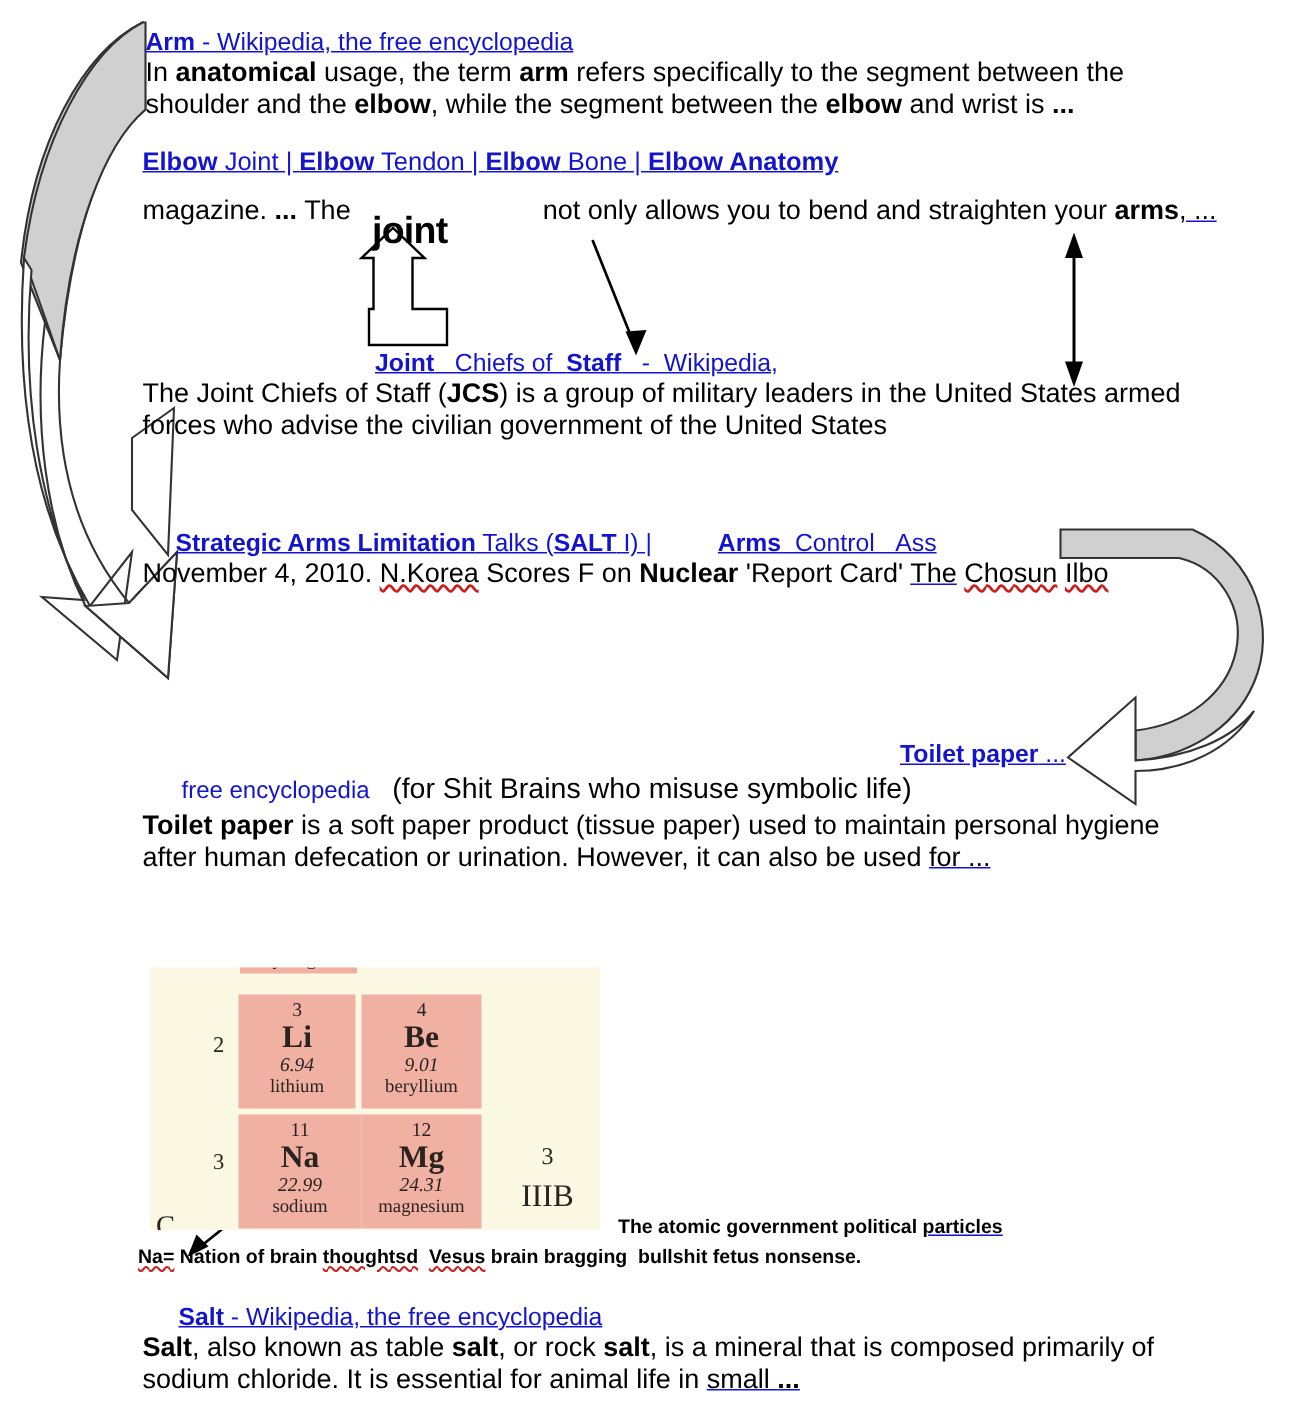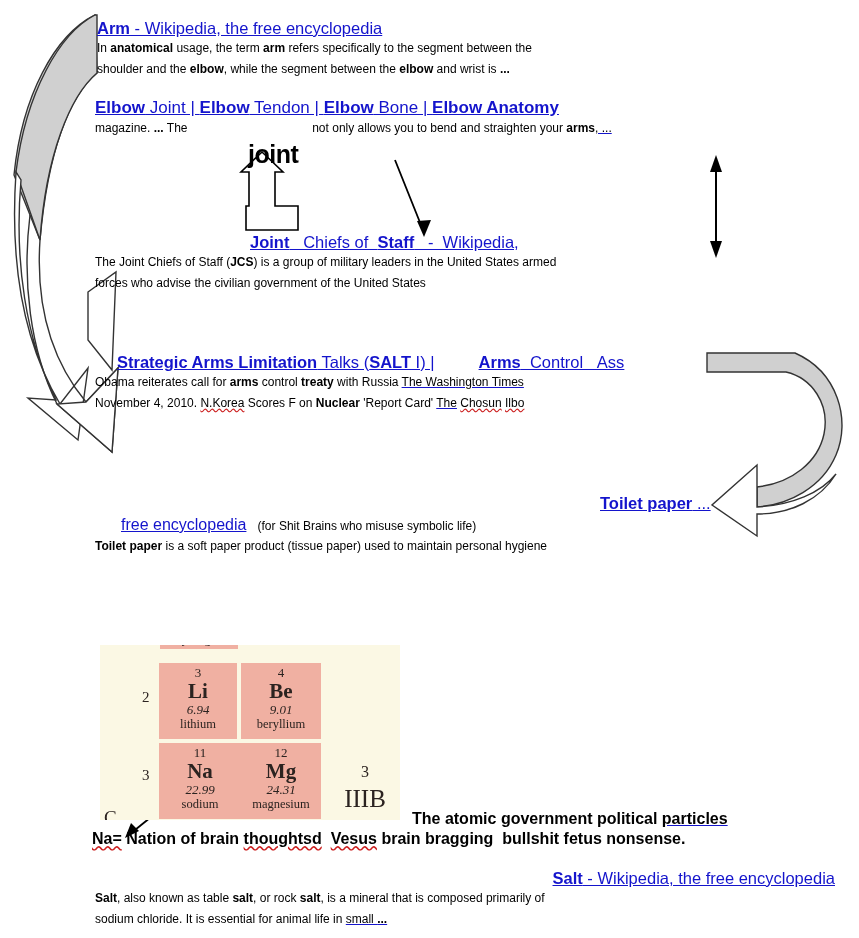--- a/index.html
+++ b/index.html
@@ -20,45 +20,45 @@
   .result { position: absolute; }
   .r-title {
     font-size: 16.5px;
     line-height: 20px;
     color: #1414cc;
     white-space: nowrap;
   }
   .r-title .u { text-decoration: underline; }
   .r-title b { font-weight: bold; }
   .r-snip {
-    font-size: 12px;
+    font-size: 18px;
     line-height: 20.5px;
     color: #000000;
     white-space: nowrap;
   }
   .r-snip b { font-weight: bold; }
   .sq { text-decoration: underline; text-decoration-color: #1414cc; }
   .sqr { text-decoration: underline; text-decoration-color: #cc2020; text-decoration-style: wavy; }
 
   
-  .lnk { color:#1414cc; text-decoration: underline; }
+  .lnk { color:#1414cc; }
 
   .big-joint {
     position: absolute;
     font-size: 25px;
     font-weight: bold;
     letter-spacing: -0.5px;
     color: #000;
     font-family: "Liberation Sans", sans-serif;
   }
 
   .hand {
     font-family: "Liberation Sans", sans-serif;
     font-weight: bold;
-    font-size: 16px;
+    font-size: 13px;
     color: #000;
     white-space: nowrap;
     position: absolute;
   }
 
   
   .ptable {
     position: absolute;
     left: 100px; top: 645px;
     width: 300px; height: 175px;
@@ -126,21 +126,21 @@
     </div>
     <div class="r-snip">
       shoulder and the <b>elbow</b>, while the segment between the <b>elbow</b> and wrist is <b>...</b>
     </div>
   </div>
 
   <div class="result" style="left:95px; top:98px; width:720px;">
     <div class="r-title" style="font-size:17px;">
       <span class="u"><b>Elbow</b> Joint | <b>Elbow</b> Tendon | <b>Elbow</b> Bone | <b>Elbow Anatomy</b></span>
     </div>
-    <div class="r-snip" style="margin-top:0;">
+    <div class="r-snip" style="margin-top:12px;">
       magazine. <b>...</b> The <span style="display:inline-block;width:118px;"></span> not only allows you to bend and straighten your <b>arms</b><span class="sq">, ...</span>
     </div>
   </div>
 
   <div class="big-joint" style="left:248px; top:140px;">joint</div>
 
   <div class="result" style="left:95px; top:232px; width:730px;">
     <div class="r-title" style="padding-left:155px;">
       <span class="u"><b>Joint</b>&nbsp;&nbsp; Chiefs&nbsp;of&nbsp;&nbsp;<b>Staff</b>&nbsp;&nbsp; -&nbsp; Wikipedia,</span>
     </div>
@@ -150,37 +150,37 @@
     <div class="r-snip">
       forces who advise the civilian government of the United States
     </div>
   </div>
 
   <div class="result" style="left:95px; top:352px; width:730px;">
     <div class="r-title" style="padding-left:22px;">
       <span class="u"><b>Strategic Arms Limitation</b> Talks (<b>SALT</b> I) |</span><span style="display:inline-block;width:44px;"></span><span class="u"><b>Arms</b>&nbsp;&nbsp;Control&nbsp;&nbsp;&nbsp;Ass</span>
     </div>
     <div class="r-snip">
-      Obama reiterates call for <b>arms</b> control <b>treaty</b> with Russia <span class="sq">The Washington Times</span>
-    </div>
-    <div class="r-snip">
       November 4, 2010. <span class="sqr">N.Korea</span> Scores F on <b>Nuclear</b> 'Report Card' <span class="sq">The</span> <span class="sqr">Chosun</span> <span class="sqr">Ilbo</span>
     </div>
   </div>
 
   <div class="result" style="left:95px; top:493px; width:740px;">
     <div class="r-title" style="padding-left:505px;">
       <span class="u"><b>Toilet paper</b> ...</span>
     </div>
     <div style="margin-top:3px;">
       <span class="lnk" style="font-size:16px; padding-left:26px;">free encyclopedia</span>
-      <span style="font-size:12px;">&nbsp; (for  Shit Brains who misuse symbolic life)</span>
+      <span style="font-size:19px;">&nbsp; (for  Shit Brains who misuse symbolic life)</span>
     </div>
     <div class="r-snip" style="margin-top:2px;">
       <b>Toilet paper</b> is a soft paper product (tissue paper) used to maintain personal hygiene
+    </div>
+    <div class="r-snip">
+      after human defecation or urination. However, it can also be used <span class="sq">for ...</span>
     </div>
   </div>
 
   <div class="ptable">
 
     <div class="pt-cell" style="left:60px; top:-14px; width:78px; height:18px;">
       <div class="pt-name" style="line-height:16px;">hydrogen</div>
     </div>
     <div style="position:absolute; left:152px; top:-12px; width:76px; text-align:center; font-size:14px; color:#2b2320; font-family:'Liberation Serif',serif;">IIIA</div>
 
@@ -209,34 +209,34 @@
     </div>
 
     <div class="pt-cell" style="left:141px; top:98px; width:80px; height:76px;">
       <div class="pt-num">12</div>
       <div class="pt-sym">Mg</div>
       <div class="pt-mass">24.31</div>
       <div class="pt-name">magnesium</div>
     </div>
 
     <div class="pt-grouplab" style="left:235px; top:118px; width:60px; font-size:16px;">3</div>
-    <div class="pt-grouplab" style="left:230px; top:140px; width:70px; font-size:25px;">IIIB</div>
+    <div class="pt-grouplab" style="left:230px; top:140px; width:70px; font-size:21px;">IIIB</div>
 
     <div style="position:absolute; left:4px; top:162px; font-size:19px; color:#2b2320; font-family:'Liberation Serif',serif;">C</div>
   </div>
 
   <div class="hand" style="left:412px; top:810px;">
     The atomic government political <span class="sq">particles</span>
   </div>
   <div class="hand" style="left:92px; top:830px;">
     <span class="sqr">Na=</span> Nation  of brain <span class="sqr">thoughtsd</span>&nbsp; <span class="sqr">Vesus</span>  brain bragging&nbsp; bullshit fetus nonsense.
   </div>
 
   <div class="result" style="left:95px; top:868px; width:740px;">
-    <div class="r-title" style="padding-left:24px;text-align:right;">
+    <div class="r-title" style="padding-left:24px;">
       <span class="u"><b>Salt</b> - Wikipedia, the free encyclopedia</span>
     </div>
     <div class="r-snip">
       <b>Salt</b>, also known as table <b>salt</b>, or rock <b>salt</b>, is a mineral that is composed primarily of
     </div>
     <div class="r-snip">
       sodium chloride. It is essential for animal life in <span class="sq">small <b>...</b></span>
     </div>
   </div>
 

